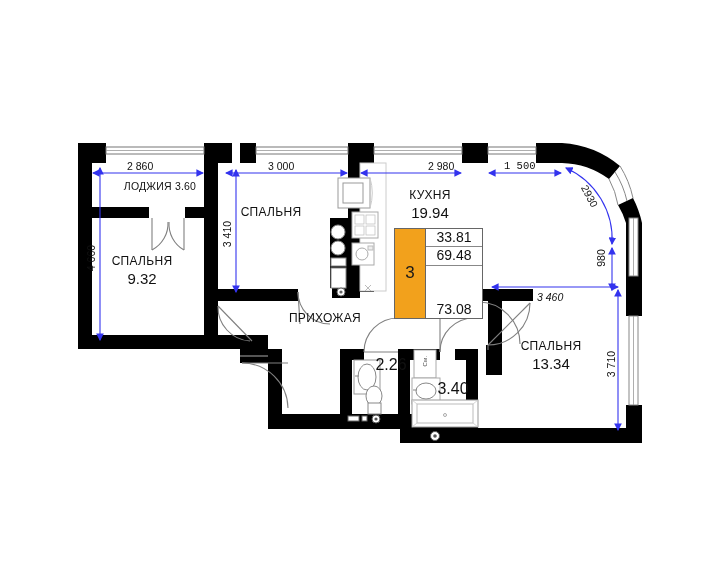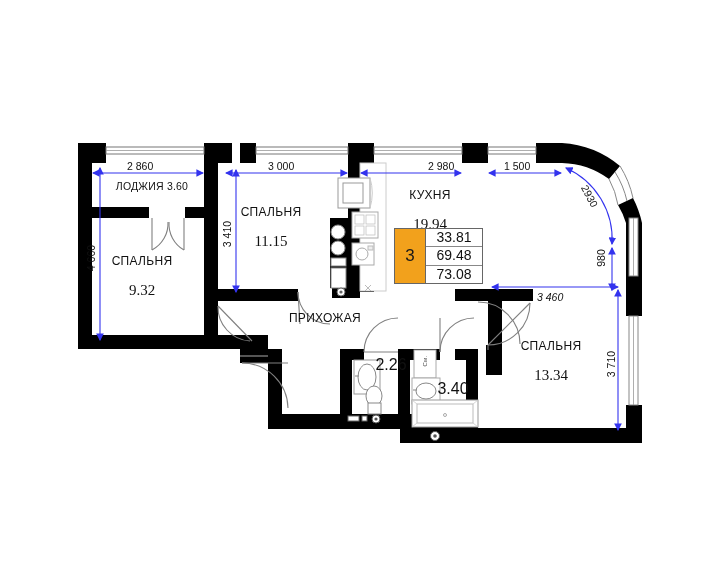--- a/index.html
+++ b/index.html
@@ -31,22 +31,21 @@
     line-height: 1.15;
     white-space: nowrap;
     pointer-events: none;
   }
   .room-name {
     font-size: 12px;
     letter-spacing: 0.3px;
   }
   .room-area {
     font-size: 15px;
-    margin-top: 13px;
-    font-family: Liberation Serif, serif;
+    margin-top: 1px;
   }
   .small-area {
     font-size: 16px;
   }
   .loggia-label {
     font-size: 10.5px;
     letter-spacing: 0.2px;
   }
   .dim-text {
     position: absolute;
@@ -80,21 +79,21 @@
     width: 56px;
   }
   .info-vals div {
     font-size: 14px;
     text-align: center;
     color: #111;
     height: 17.3px;
     line-height: 17.3px;
     border-bottom: 1px solid #888;
   }
-  .info-vals div:last-child { border-bottom: none; }
+  .info-vals div:last-child { border-bottom: none; margin-top: 35px; }
   .sm-label {
     position: absolute;
     font-size: 6px;
     color: #444;
     transform: rotate(-90deg);
     transform-origin: center center;
     letter-spacing: 0.3px;
   }
 </style>
 </head>
@@ -322,32 +321,31 @@
       <line x1="492" y1="287" x2="618" y2="287" marker-start="url(#ah2)" marker-end="url(#ah)"></line>
 
       <line x1="618" y1="290" x2="618" y2="430" marker-start="url(#ah2)" marker-end="url(#ah)"></line>
     </g>
 
     <g>
       <path d="M 240,356 L 268,356" stroke="#aaaaaa" stroke-width="1"></path>
     </g>
   </svg>
 
-  <div class="room-label" style="left:100px; top:180px; width:104px;">
+  <div class="room-label" style="left:100px; top:180px; width:104px;padding-left:8px;">
     <div class="loggia-label">ЛОДЖИЯ 3.60</div>
   </div>
 
   <div class="room-label" style="left:92px; top:255px; width:100px;">
     <div class="room-name">СПАЛЬНЯ</div>
     <div class="room-area">9.32</div>
   </div>
 
   <div class="room-label" style="left:221px; top:206px; width:100px;">
     <div class="room-name">СПАЛЬНЯ</div>
-    <div class="room-area">11.15</div>
   </div>
 
   <div class="room-label" style="left:380px; top:189px; width:100px;">
     <div class="room-name">КУХНЯ</div>
     <div class="room-area">19.94</div>
   </div>
 
   <div class="room-label" style="left:261px; top:312px; width:100px;text-align:right;">
     <div class="room-name">ПРИХОЖАЯ</div>
   </div>
@@ -363,21 +361,21 @@
   <div class="room-label" style="left:501px; top:340px; width:100px;">
     <div class="room-name">СПАЛЬНЯ</div>
     <div class="room-area">13.34</div>
   </div>
 
   <div class="sm-label" style="left:414px; top:358px; width:22px; text-align:center;">См.</div>
 
   <div class="dim-text" style="left:127px; top:160px;">2 860</div>
   <div class="dim-text" style="left:268px; top:160px;text-align:right;">3 000</div>
   <div class="dim-text" style="left:395px; top:160px;margin-left:33px;">2 980</div>
-  <div class="dim-text" style="left:504px; top:160px;">1 500</div>
+  <div class="dim-text" style="left:504px; top:160px;font-family:Liberation Mono, monospace;">1 500</div>
 
   <div class="dim-text dim-vert" style="left:578px; top:190px; transform: rotate(62deg);">2930</div>
 
   <div class="dim-text dim-vert" style="left:592px; top:252px; transform: rotate(-90deg);">980</div>
 
   <div class="dim-text dim-vert" style="left:598px; top:358px; transform: rotate(-90deg);">3 710</div>
 
   <div class="dim-text dim-vert" style="left:78px; top:252px; transform: rotate(-90deg);">4 660</div>
 
   <div class="dim-text dim-vert" style="left:214px; top:228px; transform: rotate(-90deg);">3 410</div>

